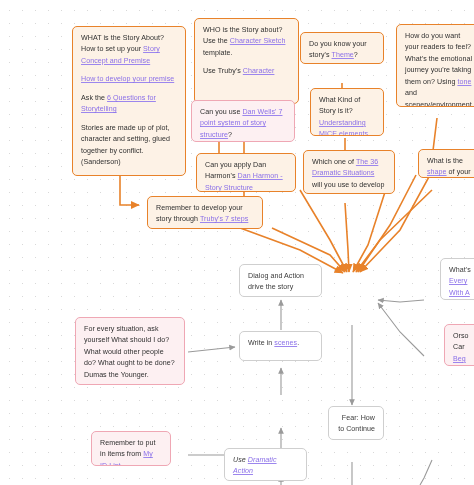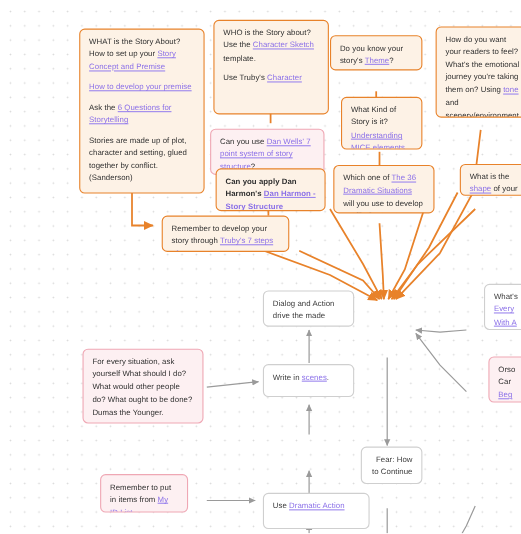--- a/index.html
+++ b/index.html
@@ -89,25 +89,25 @@
     <p><a class="lnk" href="#">How to develop your premise</a></p>
     <p>Ask the <a class="lnk" href="#">6 Questions for Storytelling</a></p>
     <p>Stories are made up of plot, character and setting, glued together by conflict. (Sanderson)</p>
   </div>
 
   <div class="node orange" style="left:194px;top:18px;width:105px;height:86px;">
     <p>WHO is the Story about?<br>Use the <a class="lnk" href="#">Character Sketch</a> template.</p>
     <p>Use Truby's <a class="lnk" href="#">Character</a></p>
   </div>
 
-  <div class="node pink" style="left:191px;top:117px;width:104px;height:42px;">
+  <div class="node pink" style="left:191px;top:100px;width:104px;height:42px;">
     <p>Can you use <a class="lnk" href="#">Dan Wells' 7 point system of story structure</a>?</p>
   </div>
 
-  <div class="node orange" style="left:196px;top:153px;width:100px;height:39px;font-weight:bold;">
+  <div class="node orange" style="left:196px;top:153px;width:100px;height:39px;">
     <p>Can you apply Dan Harmon's <a class="lnk" href="#">Dan Harmon - Story Structure</a></p>
   </div>
 
   <div class="node orange" style="left:147px;top:196px;width:116px;height:33px;">
     <p>Remember to develop your story through <a class="lnk" href="#">Truby's 7 steps of story structure</a></p>
   </div>
 
   <div class="node orange" style="left:300px;top:32px;width:84px;height:32px;">
     <p>Do you know your story's <a class="lnk" href="#">Theme</a>?</p>
   </div>
@@ -130,29 +130,29 @@
 
   <div class="node pink" style="left:75px;top:317px;width:110px;height:68px;">
     <p>For every situation, ask yourself What should I do? What would other people do? What ought to be done?<br>Dumas the Younger.</p>
   </div>
 
   <div class="node pink" style="left:91px;top:431px;width:80px;height:35px;">
     <p>Remember to put in items from <a class="lnk" href="#">My ID List</a></p>
   </div>
 
   <div class="node plain" style="left:239px;top:264px;width:83px;height:33px;">
-    <p>Dialog and Action drive the made</p>
+    <p>Dialog and Action drive the story</p>
   </div>
 
   <div class="node plain" style="left:239px;top:331px;width:83px;height:30px;">
     <p>Write in <a class="lnk" href="#">scenes</a>.</p>
   </div>
 
 
-  <div class="node plain" style="left:239px;top:448px;width:97px;height:33px;">
+  <div class="node plain" style="left:224px;top:448px;width:83px;height:33px;font-style:italic;">
     <p>Use <a class="lnk" href="#">Dramatic Action</a></p>
   </div>
 
 
   <div class="node plain" style="left:328px;top:406px;width:56px;height:34px;text-align:right;">
     <p>Fear: How to Continue</p>
   </div>
 
 
   <div class="node plain" style="left:440px;top:258px;width:44px;height:42px;">

